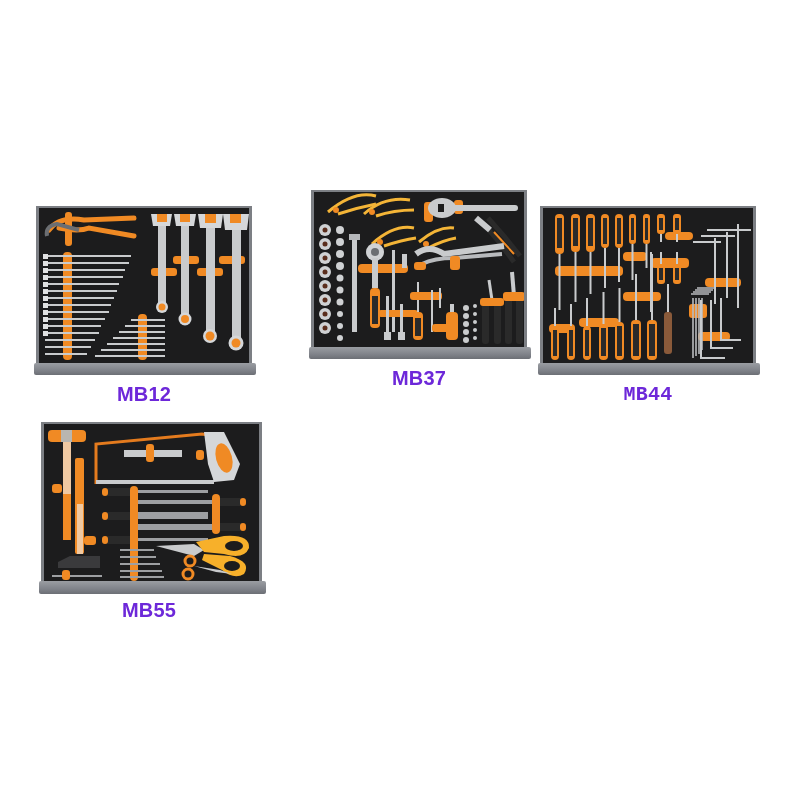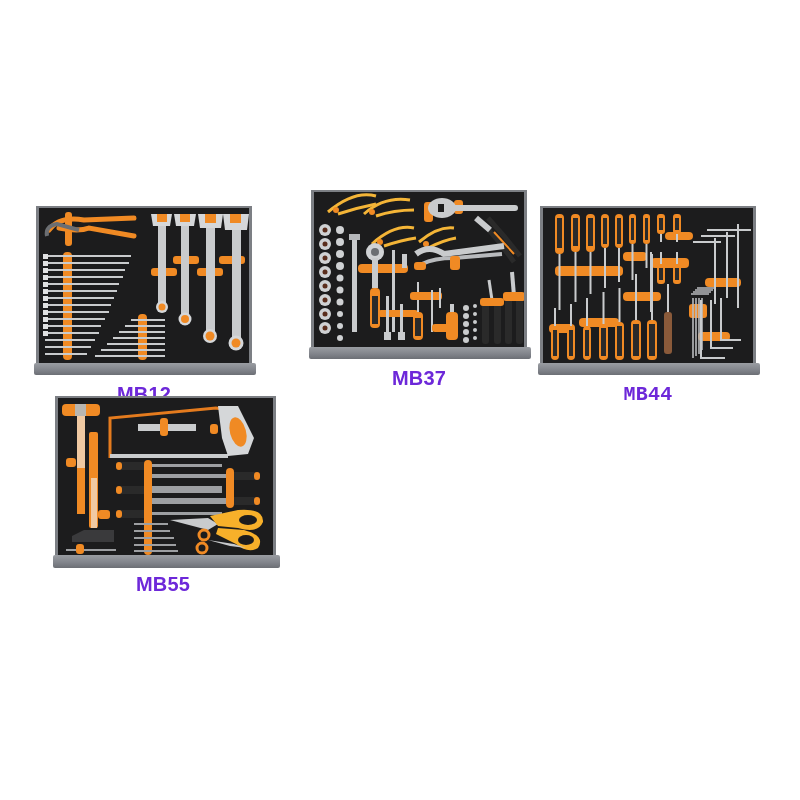--- a/index.html
+++ b/index.html
@@ -384,21 +384,21 @@
         <path d="M158 92 L158 150 L182 150"></path>
         <path d="M168 92 L168 140 L190 140"></path>
         <path d="M178 90 L178 132 L198 132"></path>
       </g>
     </svg>
   </div>
   <div class="rail" style="left:-2px;top:157px;width:222px;height:12px;"></div>
   <div class="tray-label" style="left:58px;top:177px;">MB44</div>
 </div>
 
-<div class="tray" style="left:41px;top:396px;width:225px;height:200px;margin-left:14px;">
+<div class="tray" style="left:41px;top:422px;width:225px;height:200px;">
   <div class="tray-frame" style="width:221px;height:162px;"></div>
   <div class="foam" style="left:3px;top:2px;width:215px;height:157px;">
     <svg width="215" height="157">
 
       <g>
         <rect x="4" y="6" width="38" height="12" rx="4" fill="#f08a24"></rect>
         <rect x="17" y="6" width="11" height="12" fill="#b9b6b0"></rect>
         <rect x="19" y="18" width="8" height="98" fill="#f0c9a2"></rect>
         <rect x="19" y="70" width="8" height="46" fill="#f08a24"></rect>
       </g>

